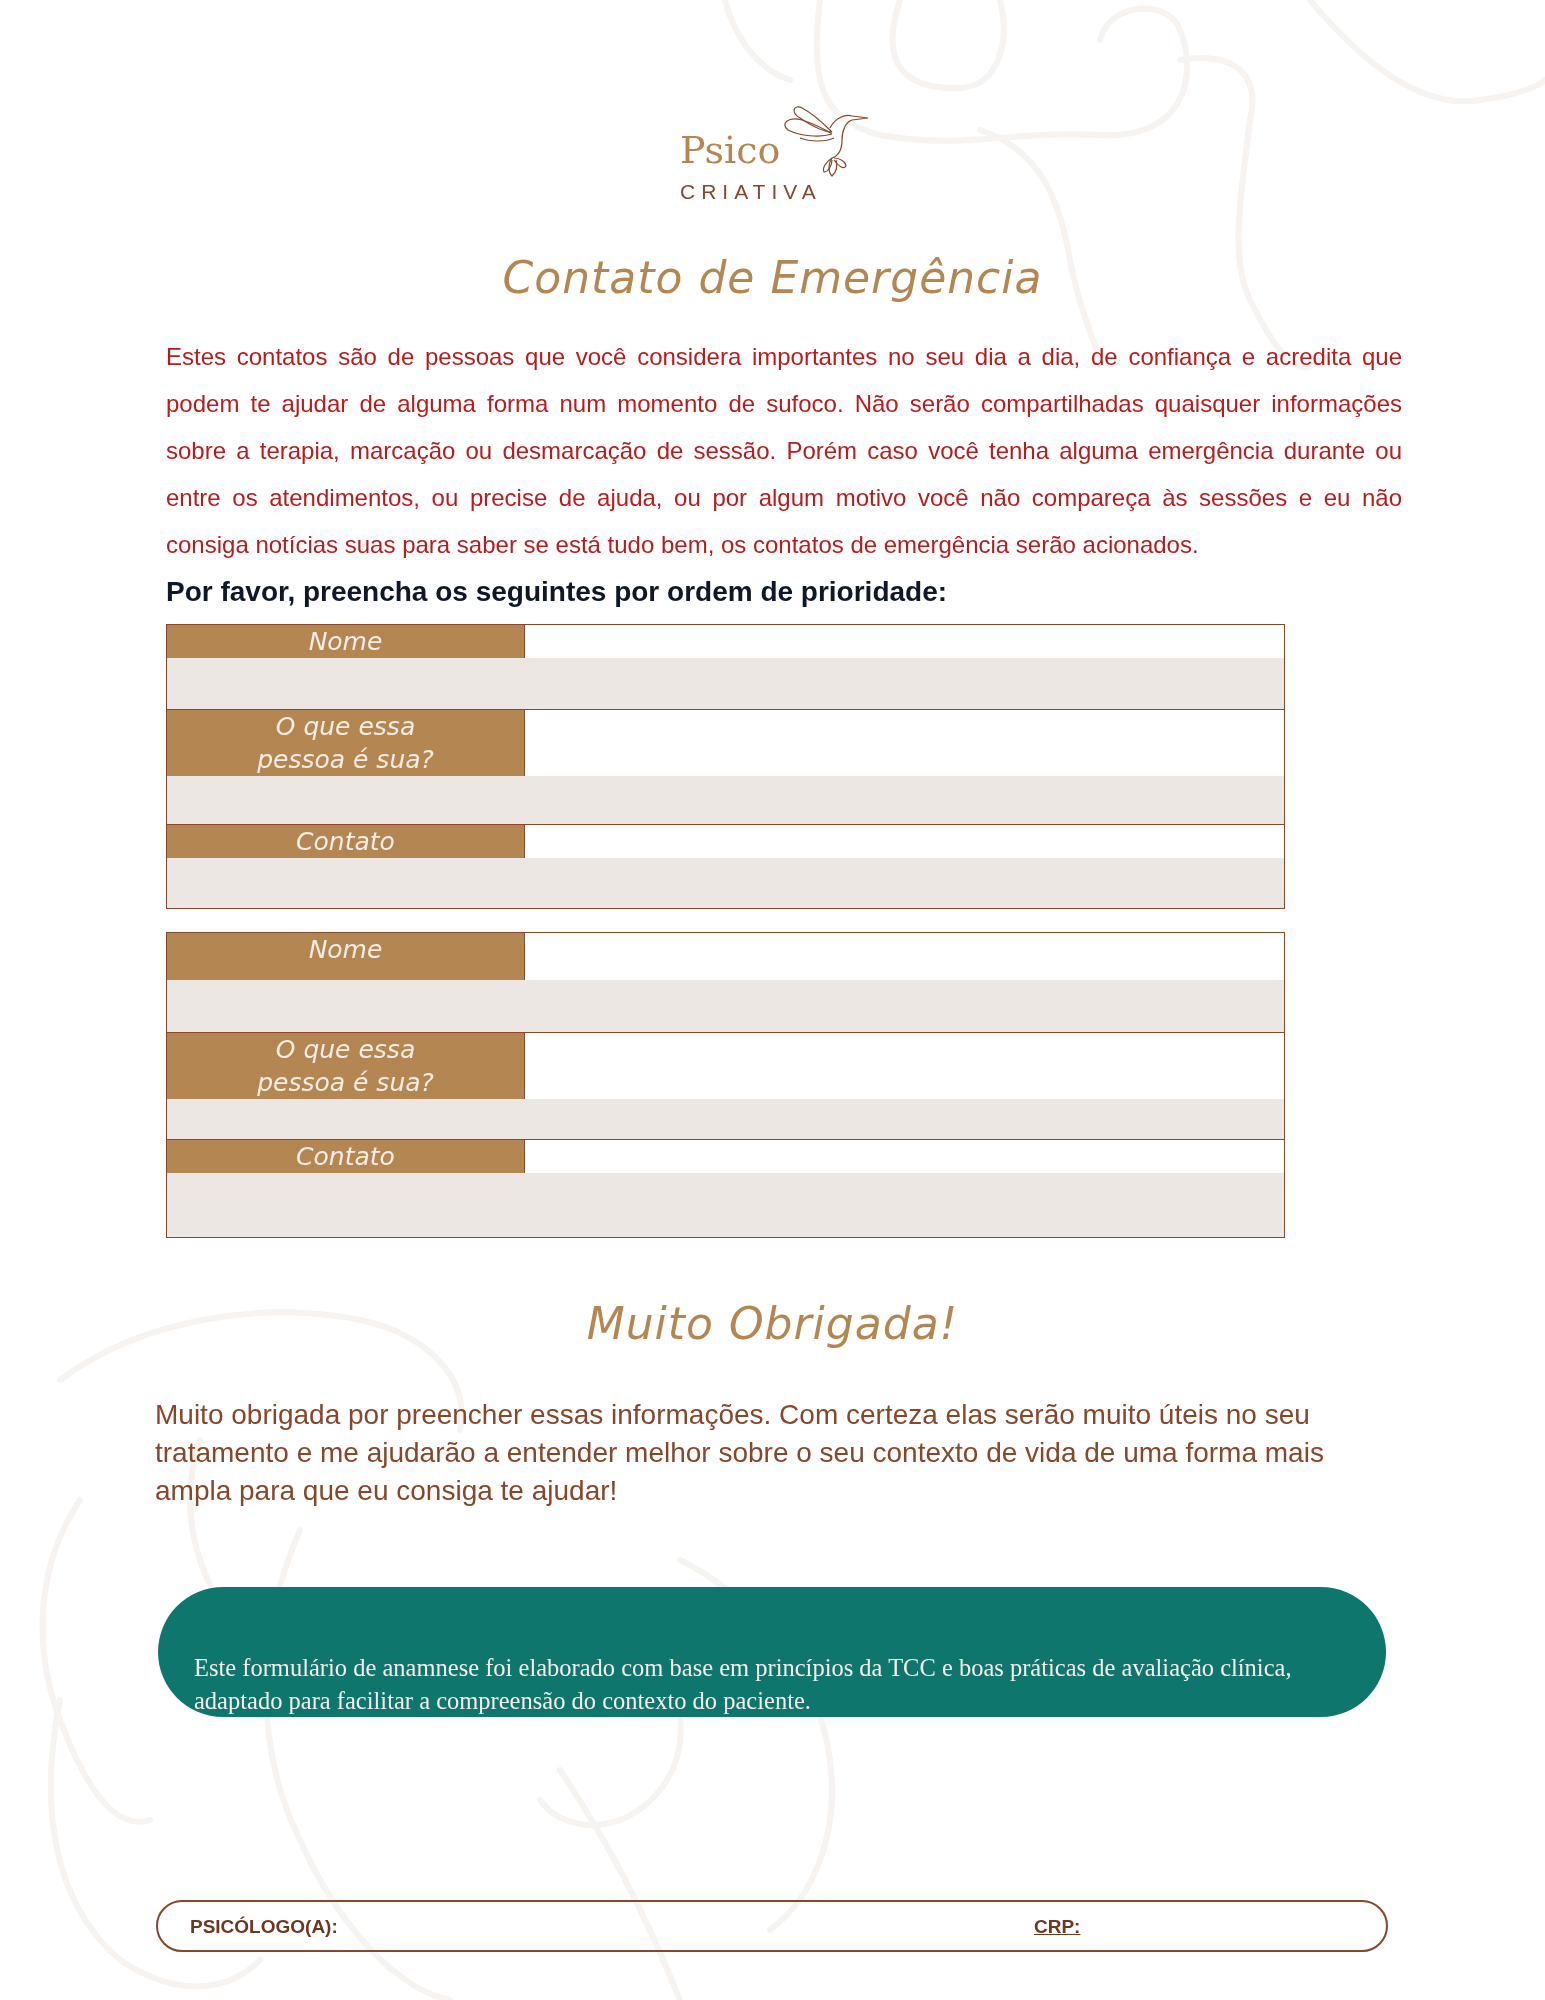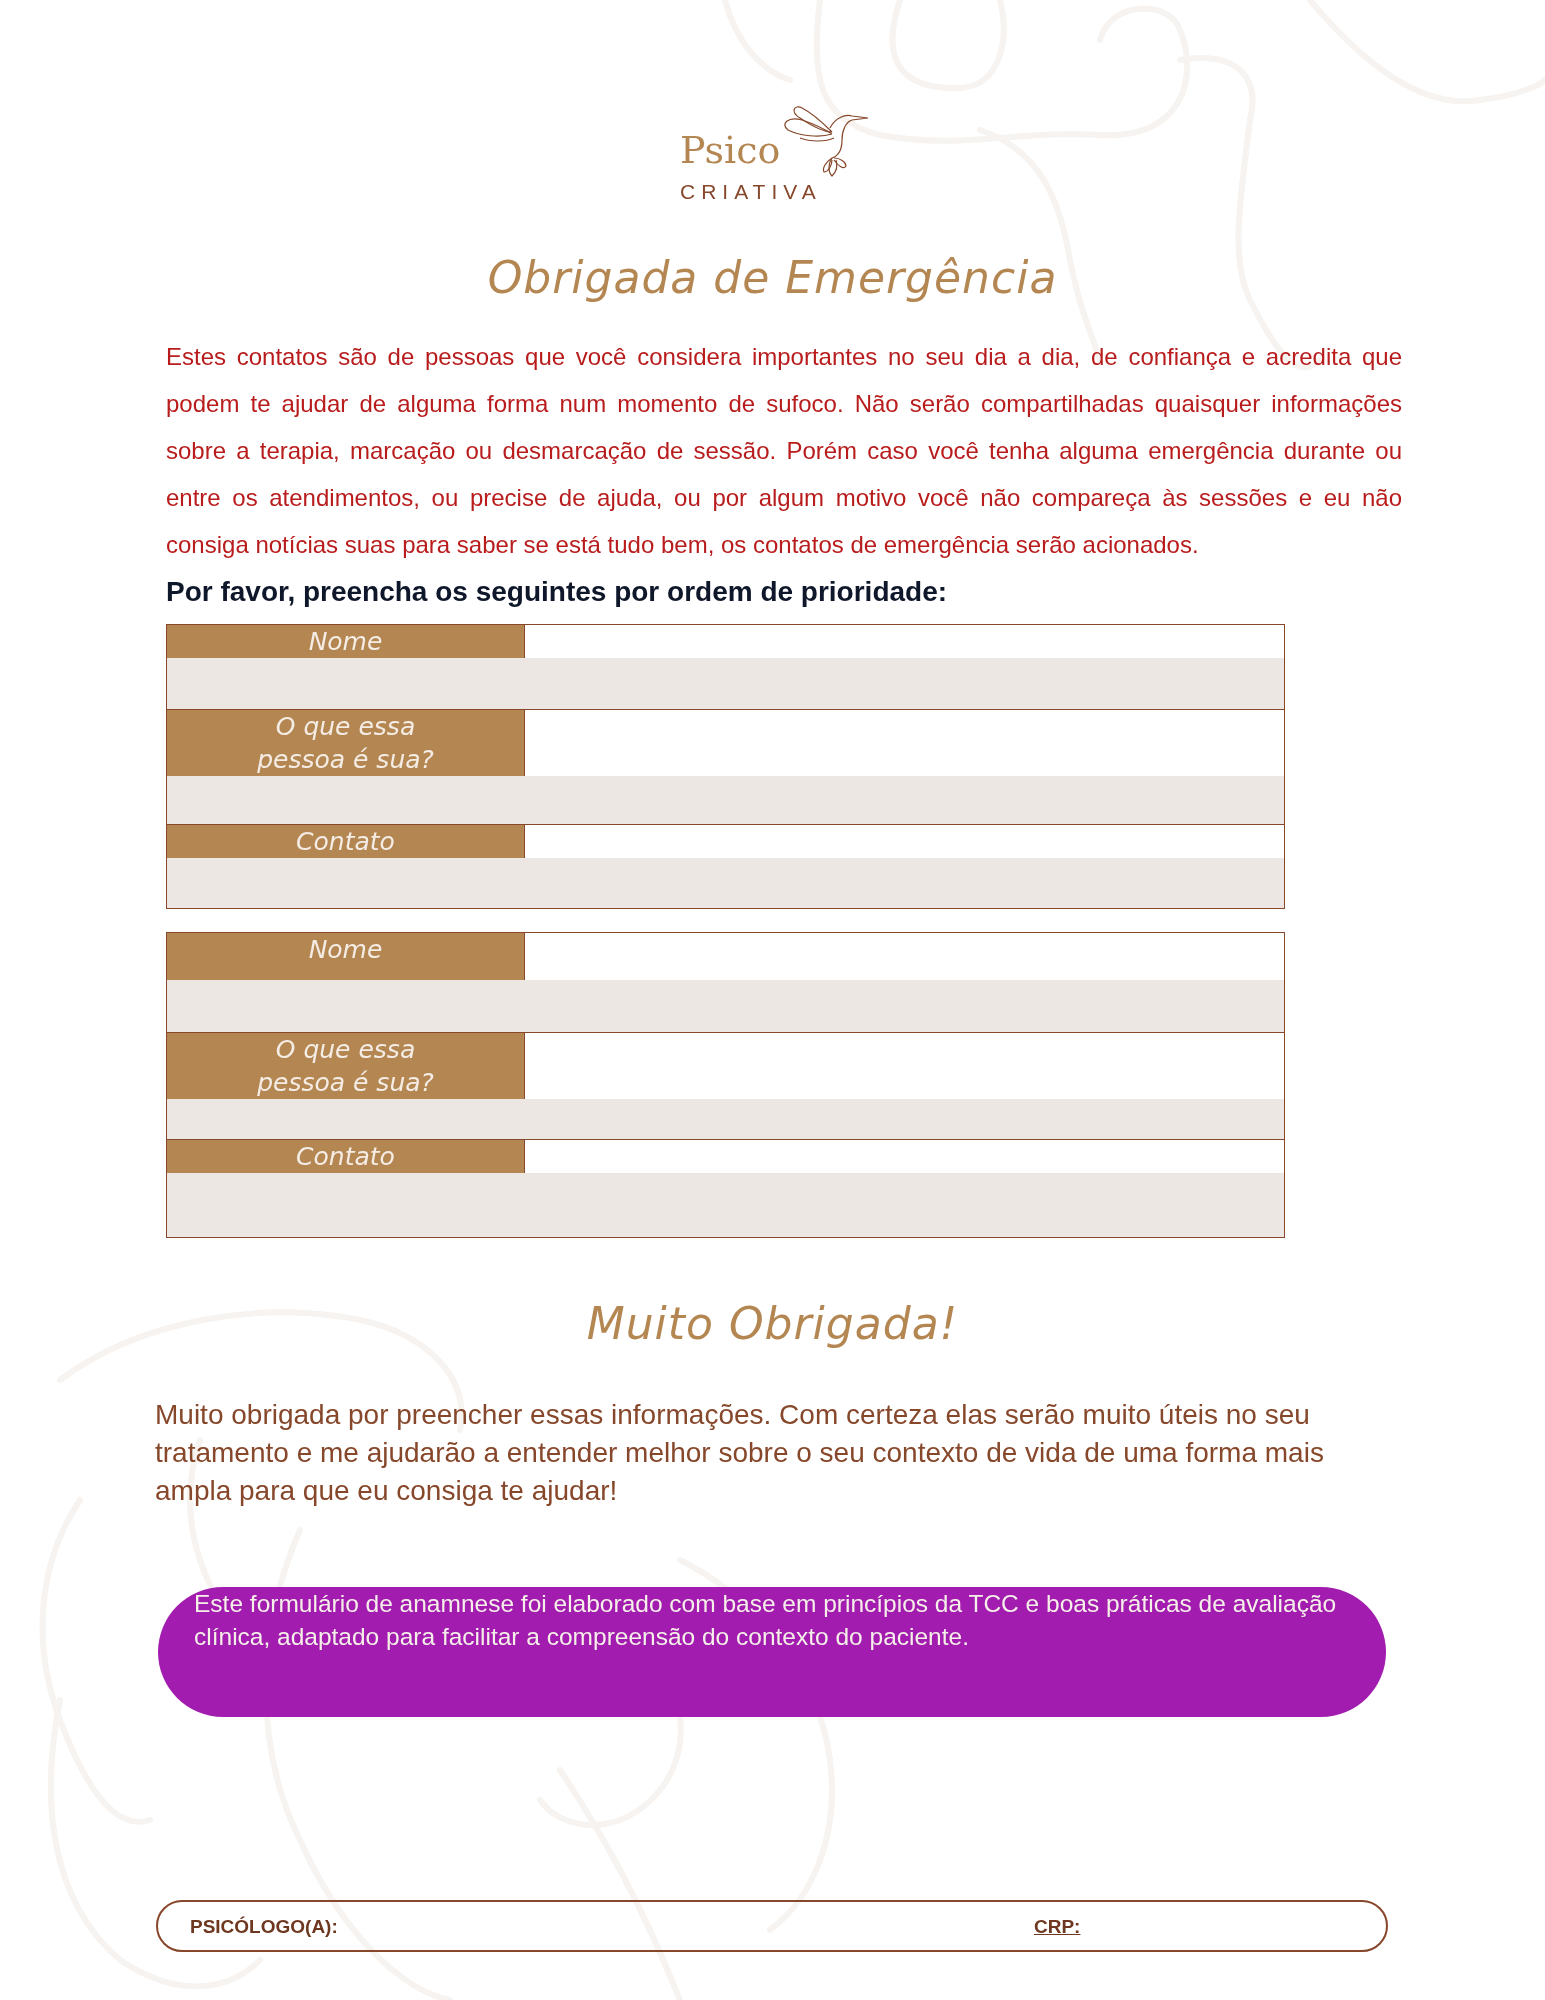--- a/index.html
+++ b/index.html
@@ -67,22 +67,22 @@
 
     
     .thanks-text {
       left: 155px; top: 1396px; width: 1250px;
       font-size: 28px; line-height: 38px; color: #86472a;
     }
 
     
     .note {
       left: 158px; top: 1587px; width: 1228px; height: 130px;
-      background: #a21caf; border-radius: 65px;
-      display: flex; align-items: flex-start; box-sizing: border-box; padding: 0 30px 0 36px;
+      background: #0f766e; border-radius: 65px;
+      display: flex; align-items: flex-end; box-sizing: border-box; padding: 0 30px 0 36px; font-family: Liberation Serif, serif;
     }
     .note-text { color: #f6efe9; font-size: 24.5px; line-height: 33px; }
 
     
     .sign {
       left: 156px; top: 1900px; width: 1232px; height: 52px;
       border: 2px solid #86472a; border-radius: 26px; box-sizing: border-box;
     }
     .sign-label { position: absolute; top: 14px; font-size: 19px; font-weight: bold; color: #6e3720; }
     .sign-psi { left: 32px; }
@@ -119,21 +119,21 @@
       <path d="M52 36 C40 40 20 38 8 32 C0 26 8 18 22 22 C34 26 46 32 52 36"></path>
       <path d="M52 34 C44 26 30 14 22 10 C14 6 10 14 20 20 C32 28 44 34 52 34"></path>
       <path d="M54 40 C46 44 30 44 20 40"></path>
       <path d="M52 60 C48 66 48 74 52 78 C56 74 58 68 56 62"></path>
       <path d="M54 62 C58 68 64 72 66 68 C66 64 60 60 54 60"></path>
       <path d="M52 60 C46 64 42 70 44 74 C48 74 52 68 52 62"></path>
     </g>
   </svg>
 </div>
 
-<div class="abs script title-main">Obrigada de Emergência</div>
+<div class="abs script title-main">Contato de Emergência</div>
 
 <div class="abs intro">Estes contatos são de pessoas que você considera importantes no seu dia a dia, de confiança e acredita que podem te ajudar de alguma forma num momento de sufoco. Não serão compartilhadas quaisquer informações sobre a terapia, marcação ou desmarcação de sessão. Porém caso você tenha alguma emergência durante ou entre os atendimentos, ou precise de ajuda, ou por algum motivo você não compareça às sessões e eu não consiga notícias suas para saber se está tudo bem, os contatos de emergência serão acionados.</div>
 
 <div class="abs prompt">Por favor, preencha os seguintes por ordem de prioridade:</div>
 
 <div class="ctable t1">
   <div class="crow r1">
     <div class="clabel">Nome</div>
     <input class="cinput" type="text" value="" style="">
   </div>

